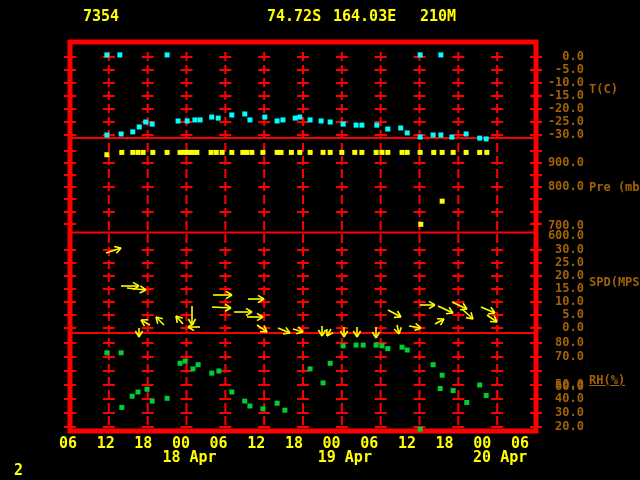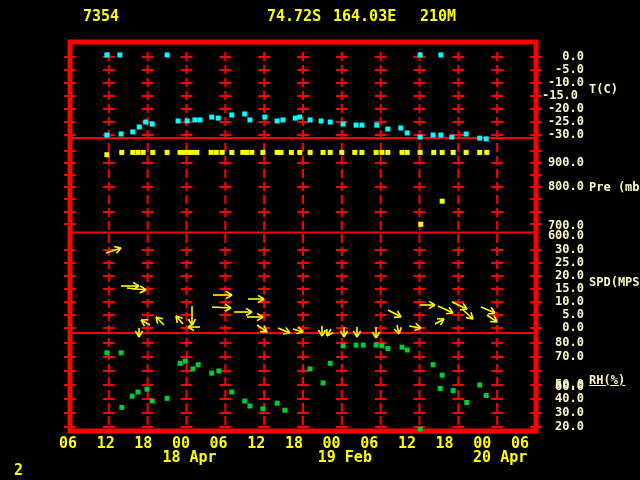--- a/index.html
+++ b/index.html
@@ -1,20 +1,20 @@
 <!DOCTYPE html>
 <html><head>
 <meta charset="utf-8">
 <style>
   html,body{margin:0;padding:0;background:#000;}
   .screen{position:relative;width:640px;height:480px;background:#000;overflow:hidden;
           font-family:"DejaVu Sans Mono","Liberation Mono",monospace;font-weight:bold;}
   .hdr{position:absolute;font-size:15px;color:#ffff00;white-space:pre;line-height:15px;}
   .pagenum{position:absolute;font-size:15px;color:#ffff00;}
-  .ylabel{position:absolute;font-size:12px;color:#fef9c3;white-space:pre;line-height:13px;}
+  .ylabel{position:absolute;font-size:12px;color:#a16207;white-space:pre;line-height:13px;}
   .ylabel.num{left:536px;width:48px;text-align:right;}
   .xlabel{position:absolute;font-size:15px;color:#ffff00;white-space:pre;line-height:15px;transform:translateX(-50%);}
   svg{position:absolute;left:0;top:0;}
   .layer{position:absolute;left:0;top:0;width:640px;height:480px;}
 </style>
 </head>
 <body>
 
 <div class="screen">
   <div class="hdr" style="left:83px;top:9px">7354</div>
@@ -578,21 +578,21 @@
       <rect x="450.65555555555557" y="388.1" width="5" height="5" fill="#00cc33"></rect>
       <rect x="464.2472222222222" y="400" width="5" height="5" fill="#00cc33"></rect>
       <rect x="477.19166666666666" y="382.5" width="5" height="5" fill="#00cc33"></rect>
       <rect x="483.6638888888889" y="393" width="5" height="5" fill="#00cc33"></rect>
     </svg>
 
   <div id="ylabels" class="layer">
       <div class="ylabel num" style="top: 50px;">0.0</div>
       <div class="ylabel num" style="top: 63px;">-5.0</div>
       <div class="ylabel num" style="top: 76px;">-10.0</div>
-      <div class="ylabel num" style="top: 89px; text-align: center;">-15.0</div>
+      <div class="ylabel num" style="top: 89px;">-15.0</div>
       <div class="ylabel num" style="top: 102px;">-20.0</div>
       <div class="ylabel num" style="top: 115px;">-25.0</div>
       <div class="ylabel num" style="top: 128px;">-30.0</div>
       <div class="ylabel" style="left: 589px; top: 83px;">T(C)</div>
       <div class="ylabel num" style="top: 156px;">900.0</div>
       <div class="ylabel num" style="top: 180px; text-align: right;">800.0</div>
       <div class="ylabel num" style="top: 219px;">700.0</div>
       <div class="ylabel num" style="top: 229px;">600.0</div>
       <div class="ylabel" style="left: 589px; top: 181px;">Pre (mb)</div>
       <div class="ylabel num" style="top: 243px;">30.0</div>
@@ -620,18 +620,18 @@
       <div class="xlabel" style="left: 218.64px; top: 436px;">06</div>
       <div class="xlabel" style="left: 256.3px; top: 436px;">12</div>
       <div class="xlabel" style="left: 293.96px; top: 436px;">18</div>
       <div class="xlabel" style="left: 331.62px; top: 436px;">00</div>
       <div class="xlabel" style="left: 369.28px; top: 436px;">06</div>
       <div class="xlabel" style="left: 406.94px; top: 436px;">12</div>
       <div class="xlabel" style="left: 444.6px; top: 436px;">18</div>
       <div class="xlabel" style="left: 482.26px; top: 436px;">00</div>
       <div class="xlabel" style="left: 519.92px; top: 436px;">06</div>
       <div class="xlabel" style="left: 189.5px; top: 450px;">18 Apr</div>
-      <div class="xlabel" style="left: 344.833px; top: 450px;">19 Feb</div>
+      <div class="xlabel" style="left: 344.833px; top: 450px;">19 Apr</div>
       <div class="xlabel" style="left: 500.167px; top: 450px;">20 Apr</div>
     </div>
 
   <div class="pagenum" style="left:14px;top:461px">2</div>
 </div>
 
 </body></html>

